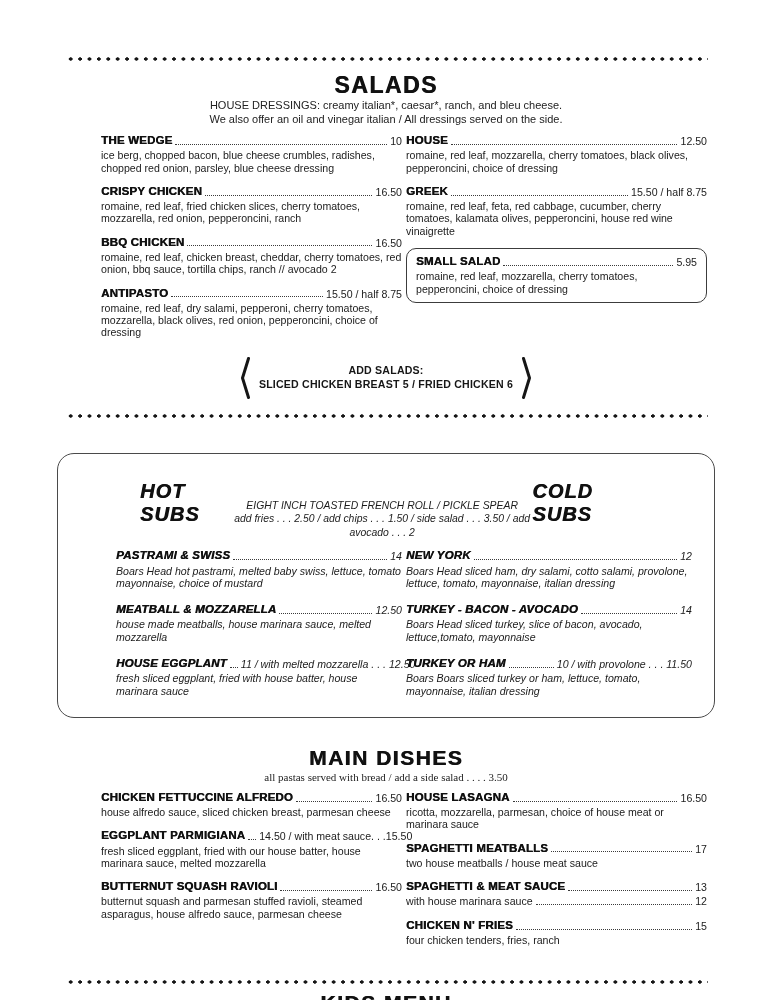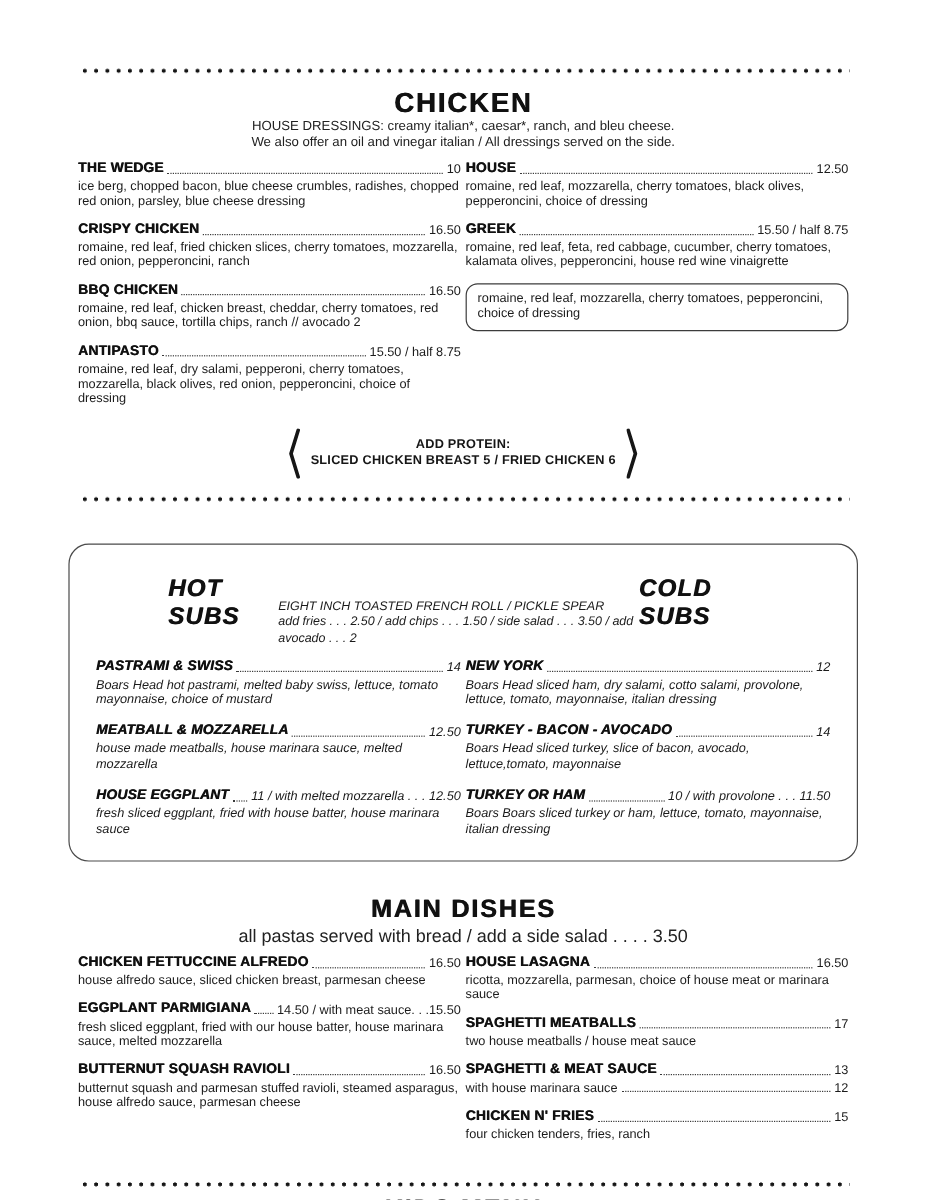--- a/index.html
+++ b/index.html
@@ -24,21 +24,21 @@
   .dots-3 { margin-top:23px; }
 
   .section-title {
     text-align:center; font-weight:bold; font-size:23px;
     letter-spacing:1.5px; color:#111;
     text-shadow:0.6px 0 0 #111;
   }
   .salads-title { margin-top:11px; }
   .section-sub { text-align:center; font-size:11px; line-height:1.27; color:#222; }
 
-  .two-col { display:flex; gap:4px; padding:0 65px; margin-top:7px; }
+  .two-col { display:flex; gap:4px; padding:0 65px; margin-top:7px;margin-left:36px; }
   .col { flex:1; min-width:0; }
 
   .item { margin-bottom:11px; }
   .item-head { display:flex; align-items:flex-end; font-size:11.5px; line-height:1.2; }
   .item-name {
     font-weight:bold; letter-spacing:0.2px; white-space:nowrap; color:#111;
     text-shadow:0.45px 0 0 #111; text-transform:uppercase;
   }
   .leader { flex:1; min-width:8px; margin:0 3px 3px; border-bottom:1.9px dotted #3a3a3a; }
   .item-price { white-space:nowrap; font-size:10.6px; font-weight:normal; color:#1b1b1b; }
@@ -67,39 +67,39 @@
     border-radius:17px; padding:13px 22px 6px;font-style:italic;
   }
   .subs-header {
     display:flex; align-items:center; justify-content:space-between;
     padding:0 55px 0 60px; margin-bottom:10px;
   }
   .subs-title {
     font-size:20px; font-weight:bold; letter-spacing:1px; color:#111;
     text-shadow:0.55px 0 0 #111;
   }
-  .subs-center { text-align:left; font-size:10.4px; line-height:1.3; color:#1b1b1b;margin-top:32px; }
+  .subs-center { text-align:center; font-size:10.4px; line-height:1.3; color:#1b1b1b;margin-top:32px; }
   .subs-box .two-col { padding:0; }
   .subs-box .item { margin-bottom:14px; }
 
   .mains-title { margin-top:28px; font-size:21px; }
-  .mains-sub { font-size:15px; margin-top:1px; }
+  .mains-sub { font-size:11px; margin-top:1px;font-family:Liberation Serif, serif; }
   .mains-grid { margin-top:6px; }
 
   .kids-title { margin-top:7px; font-size:21px;text-align:center; }
   .kids-sub { font-size:11px; }
 </style>
 </head>
 <body>
 
 <div class="page">
 
   <div class="dots-line dots-top"></div>
 
-  <div class="section-title salads-title">CHICKEN</div>
+  <div class="section-title salads-title">SALADS</div>
   <div class="section-sub">HOUSE DRESSINGS: creamy italian*, caesar*, ranch, and bleu cheese.</div>
   <div class="section-sub">We also offer an oil and vinegar italian / All dressings served on the side.</div>
 
   <div class="two-col">
     <div class="col">
       <div class="item">
         <div class="item-head">
           <span class="item-name">THE WEDGE</span>
           <span class="leader"></span>
           <span class="item-price">10</span>
@@ -142,31 +142,36 @@
       </div>
       <div class="item">
         <div class="item-head">
           <span class="item-name">GREEK</span>
           <span class="leader"></span>
           <span class="item-price">15.50 / half 8.75</span>
         </div>
         <div class="item-desc">romaine, red leaf, feta, red cabbage, cucumber, cherry tomatoes, kalamata olives, pepperoncini, house red wine vinaigrette</div>
       </div>
       <div class="boxed">
+        <div class="item-head">
+          <span class="item-name">SMALL SALAD</span>
+          <span class="leader"></span>
+          <span class="item-price">5.95</span>
+        </div>
         <div class="item-desc">romaine, red leaf, mozzarella, cherry tomatoes, pepperoncini, choice of dressing</div>
       </div>
     </div>
   </div>
 
   <div class="protein">
     <svg class="bracket" width="11" height="42" viewBox="0 0 11 42">
       <path d="M9.5 1.5 L3.5 21 L9.5 40.5" fill="none" stroke="#161616" stroke-width="3" stroke-linecap="round" stroke-linejoin="round"></path>
     </svg>
     <div class="protein-text">
-      <div>ADD PROTEIN:</div>
+      <div>ADD SALADS:</div>
       <div>SLICED CHICKEN BREAST 5 / FRIED CHICKEN 6</div>
     </div>
     <svg class="bracket" width="11" height="42" viewBox="0 0 11 42">
       <path d="M1.5 1.5 L7.5 21 L1.5 40.5" fill="none" stroke="#161616" stroke-width="3" stroke-linecap="round" stroke-linejoin="round"></path>
     </svg>
   </div>
 
   <div class="dots-line dots-2"></div>
 
   <div class="subs-box">

